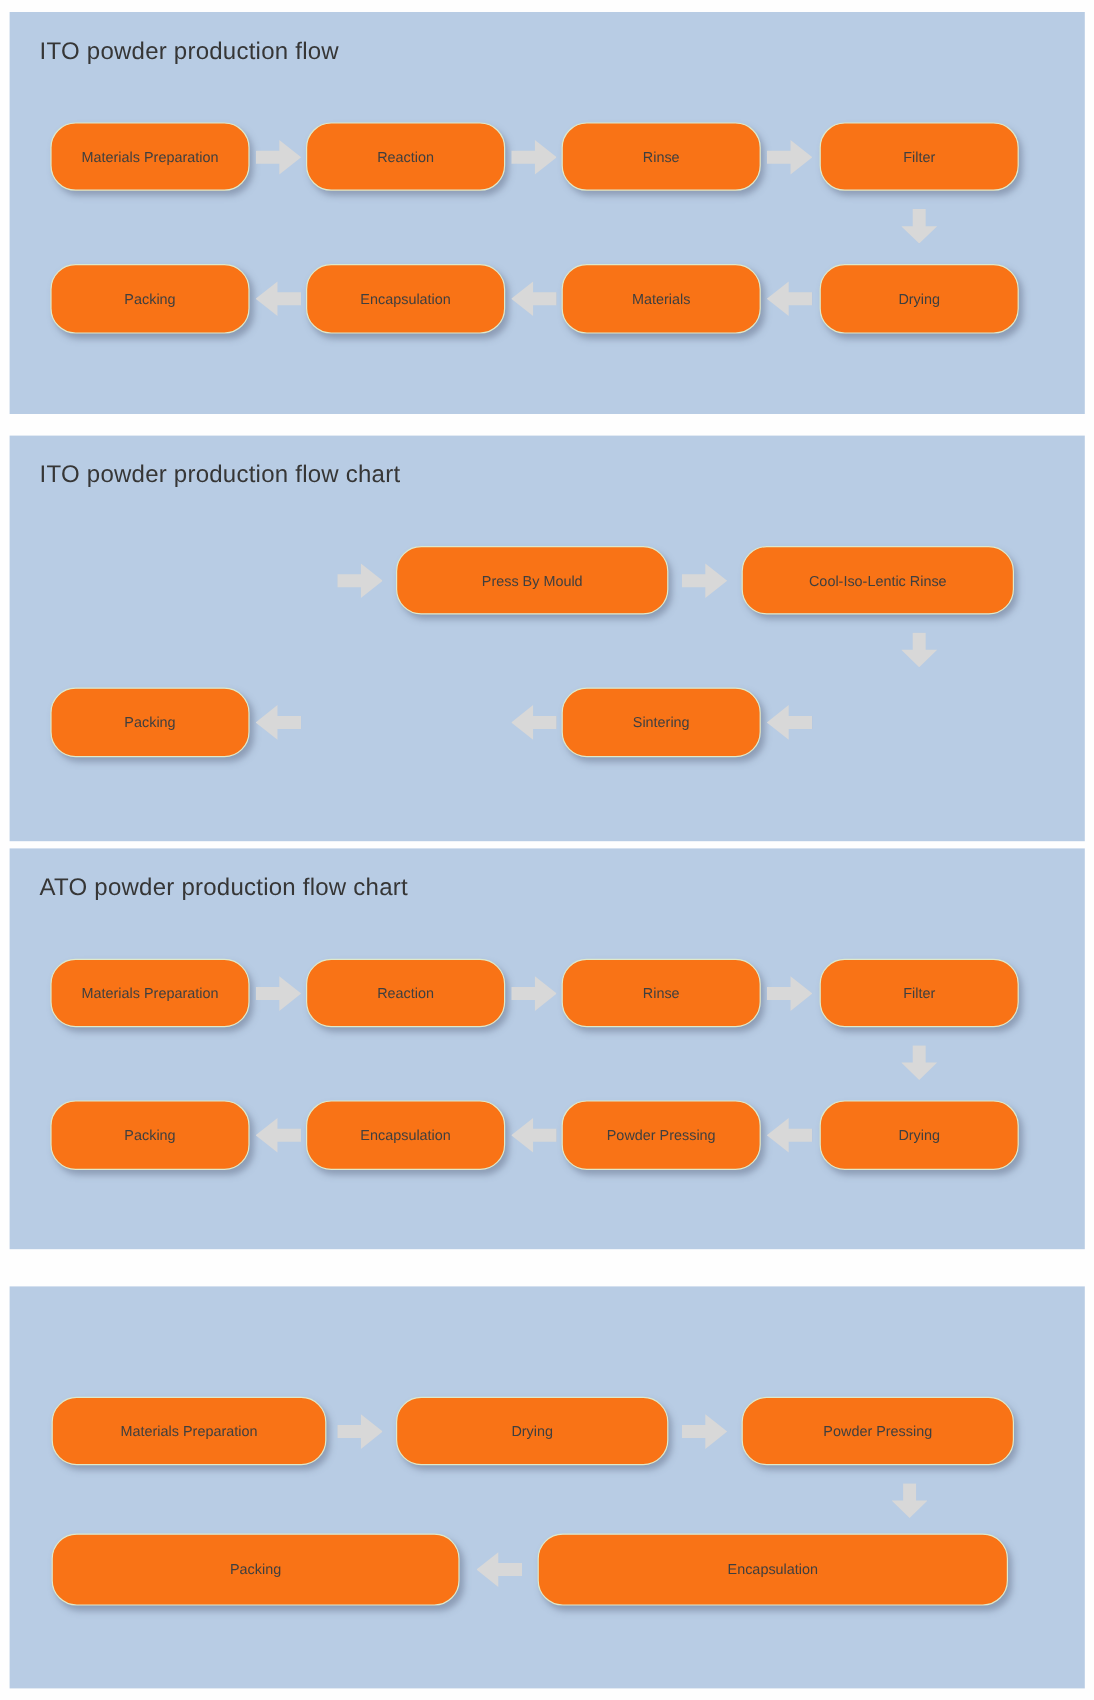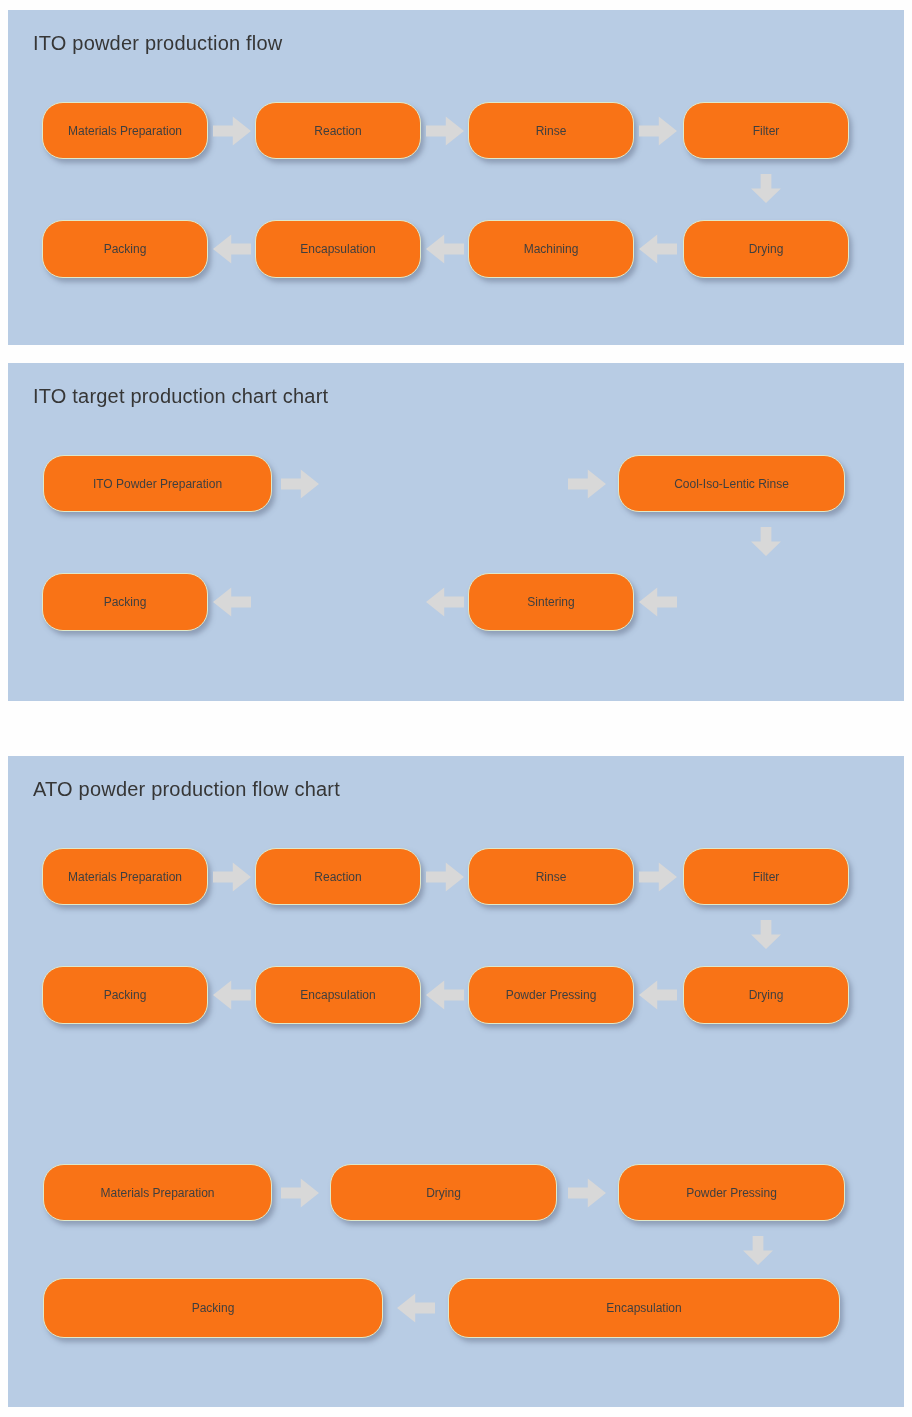--- a/index.html
+++ b/index.html
@@ -73,43 +73,43 @@
     <div class="fbox n3 r1">Rinse</div>
     <div class="ar ax3 ay1"></div>
     <div class="fbox n4 r1">Filter</div>
 
     <div class="ad" style="left:743px;top:164px;"></div>
 
     <div class="fbox n1 r2">Packing</div>
     <div class="al ax1 ay2"></div>
     <div class="fbox n2 r2">Encapsulation</div>
     <div class="al ax2 ay2"></div>
-    <div class="fbox n3 r2">Machining</div>
+    <div class="fbox n3 r2">Materials</div>
     <div class="al ax3 ay2"></div>
     <div class="fbox n4 r2">Drying</div>
   </section>
 
   <section class="panel" style="top:363px;height:338px;">
-    <div class="panel-title">ITO target production chart chart</div>
+    <div class="panel-title">ITO powder production flow chart</div>
 
-    <div class="fbox w1 r1">ITO Powder Preparation</div>
     <div class="ar axw1 ay1"></div>
+    <div class="fbox w2 r1">Press By Mould</div>
     <div class="ar axw2 ay1"></div>
     <div class="fbox w3 r1">Cool-Iso-Lentic Rinse</div>
 
     <div class="ad" style="left:743px;top:164px;"></div>
 
     <div class="fbox n1 r2">Packing</div>
     <div class="al ax1 ay2"></div>
     <div class="al ax2 ay2"></div>
     <div class="fbox n3 r2">Sintering</div>
     <div class="al ax3 ay2"></div>
   </section>
 
-  <section class="panel" style="top:756px;height:334px;">
+  <section class="panel" style="top:707px;height:334px;">
     <div class="panel-title">ATO powder production flow chart</div>
 
     <div class="fbox n1 r1">Materials Preparation</div>
     <div class="ar ax1 ay1"></div>
     <div class="fbox n2 r1">Reaction</div>
     <div class="ar ax2 ay1"></div>
     <div class="fbox n3 r1">Rinse</div>
     <div class="ar ax3 ay1"></div>
     <div class="fbox n4 r1">Filter</div>
 

